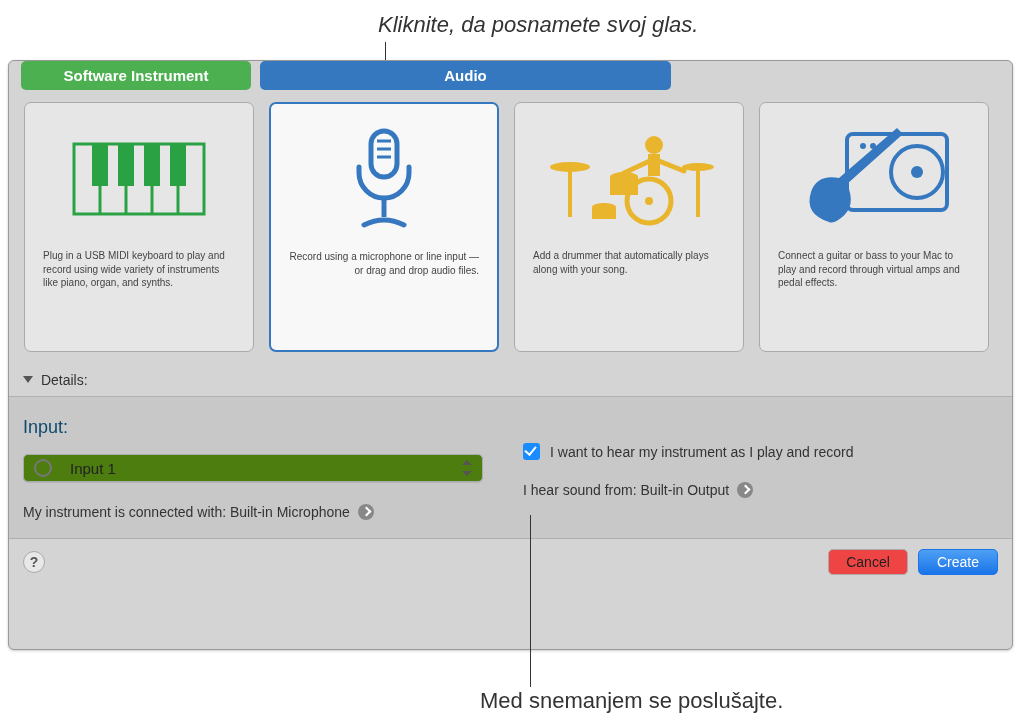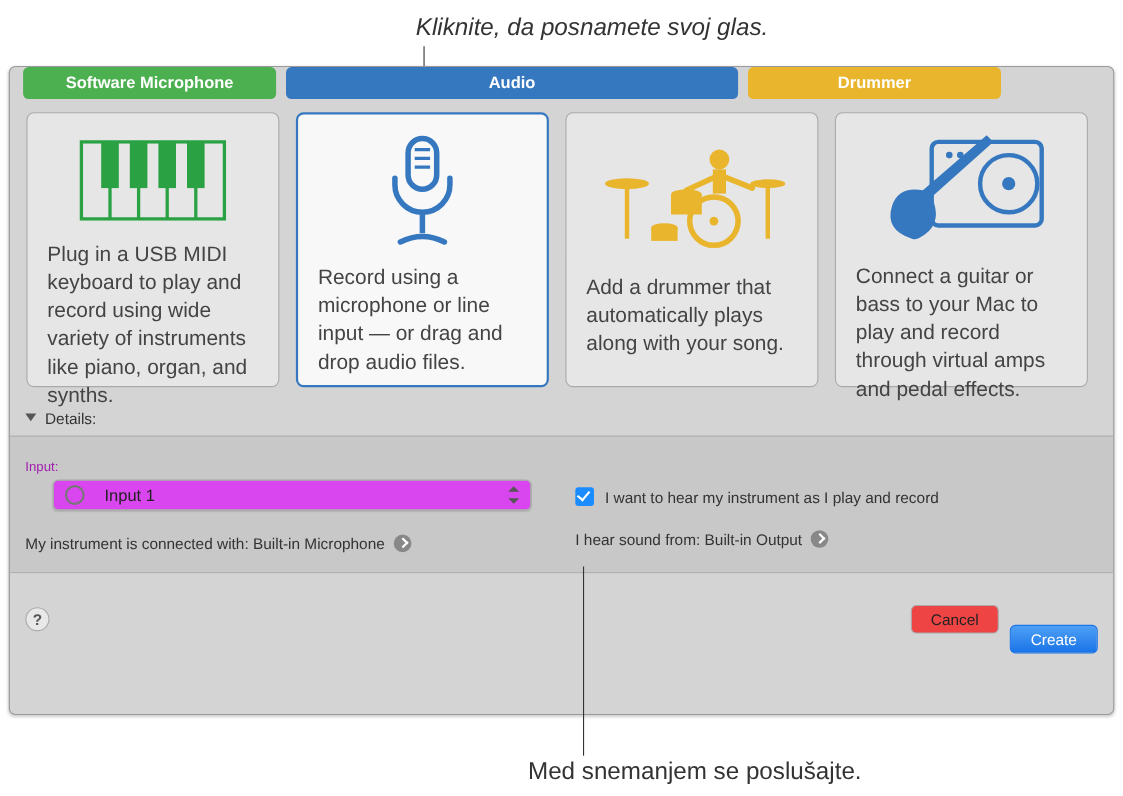--- a/index.html
+++ b/index.html
@@ -76,30 +76,31 @@
     border: 1px solid #aaa;
     border-radius: 7px;
     padding: 16px 18px;
     display: flex;
     flex-direction: column;
     cursor: pointer;
   }
   .card.selected {
     background: #f8f8f8;
     border: 2px solid #3578bf;
+    text-align: right;
   }
   .card-icon-area {
     height: 120px;
     display: flex;
     align-items: center;
     justify-content: center;
     margin-bottom: 10px;
   }
   .card-desc {
-    font-size: 19px;
+    font-size: 10px;
     color: #444;
     line-height: 1.35;
   }
 
   .details-row {
     padding: 4px 14px 8px;
     font-size: 14px;
     color: #333;
   }
   .disclosure {
@@ -117,34 +118,33 @@
     background: #c8c8c8;
     padding: 20px 14px 18px;
     display: flex;
     gap: 40px;
     border-top: 1px solid #b0b0b0;
     border-bottom: 1px solid #b0b0b0;
   }
   .details-col-left { flex: 0 0 460px; }
   .details-col-right { flex: 1; padding-top: 26px; }
 
-  .input-label { font-size: 12px; color: #a21caf; margin-bottom: 5px; }
+  .input-label { font-size: 18px; color: #0c4a6e; margin-bottom: 16px; }
 
   .select-combo {
     display: flex;
     align-items: center;
-    background: #d946ef;
+    background: #4d7c0f;
     border: 1px solid #aaa;
     border-radius: 5px;
     height: 28px;
     padding: 0 10px;
     box-shadow: 0 1px 1px rgba(0,0,0,0.1);
     position: relative;
     cursor: pointer;
-    margin-left: 25px;
   }
   .combo-circle {
     width: 18px; height: 18px;
     border: 2px solid #777;
     border-radius: 50%;
     margin-right: 18px;
   }
   .combo-text { font-size: 15px; color: #222; }
   .combo-arrows {
     position: absolute;
@@ -234,36 +234,34 @@
     border: 1px solid #aaa;
     font-size: 14px;
     cursor: pointer;
     margin-left: 10px;
   }
   .btn-cancel { background: #ef4444; color: #222; }
   .btn-create {
     background: linear-gradient(#4ea0f5, #1a74e8);
     border-color: #1a74e8;
     color: #fff;
-    margin-top: 37px;
   }
 </style>
 </head>
 <body>
 
 <div class="callout callout-top">Kliknite, da posnamete svoj glas.</div>
 <div class="callout-line line-top"></div>
 
 <div class="panel">
 
 
   <div class="tab-row">
-    <div class="tab tab-green">Software Microphone</div>
+    <div class="tab tab-green">Software Instrument</div>
     <div class="tab tab-blue">Audio</div>
-    <div class="tab tab-yellow">Drummer</div>
   </div>
 
   <div class="card-row">
 
     <div class="card">
       <div class="card-icon-area">
         <svg width="150" height="90" viewBox="0 0 150 90">
           <rect x="10" y="10" width="130" height="70" fill="none" stroke="#2aa244" stroke-width="3"></rect>
           <line x1="36" y1="10" x2="36" y2="80" stroke="#2aa244" stroke-width="3"></line>
           <line x1="62" y1="10" x2="62" y2="80" stroke="#2aa244" stroke-width="3"></line>

